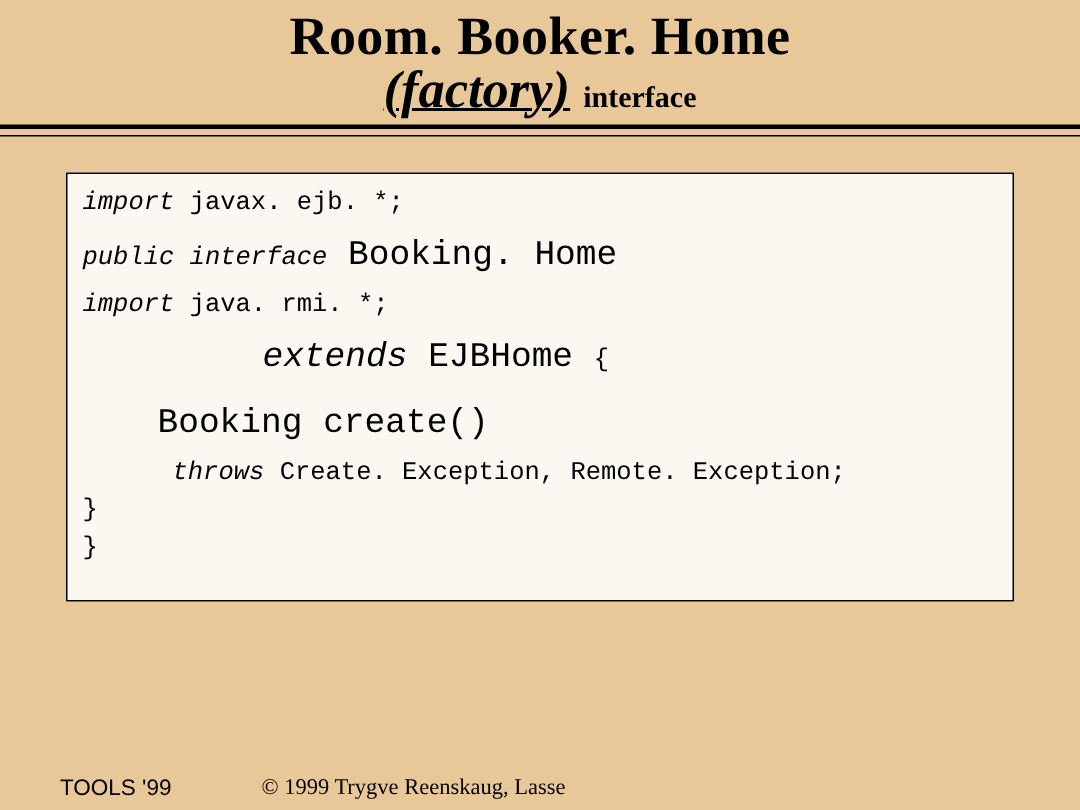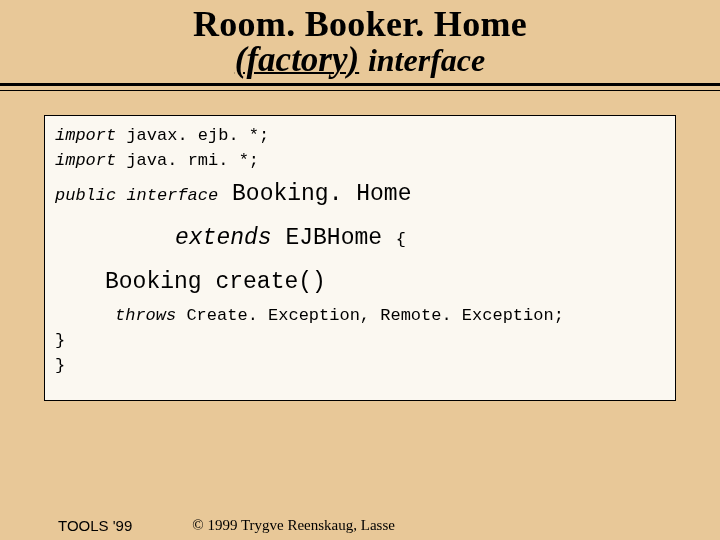--- a/index.html
+++ b/index.html
@@ -32,22 +32,21 @@
     font-size: 35px;
     font-weight: bold;
     color: #000;
   }
   .title-line2 .ital {
     font-style: italic;
     text-decoration: underline;
     text-decoration-thickness: 2px;
   }
   .title-line2 .iface {
-    font-style: italic;
-    font-size: 32px;
+    font-size: 20px;
   }
   .hr-bold {
     margin: 6px 0 4px 0;
     border: none;
     border-top: 3px solid #000;
   }
   .hr-thin {
     margin: 0 0 24px 0;
     border: none;
     border-top: 1px solid #000;
@@ -74,21 +73,21 @@
     font-style: italic;
     line-height: 1.9;
   }
   .code-box .row0 { margin-left: 0; }
   .code-box .row1 { margin-left: 120px; }
   .code-box .row2 { margin-left: 50px; }
   .code-box .row3 { margin-left: 60px; }
   .footer {
     position: absolute;
     bottom: 6px;
-    left: 58px;
+    left: 40px;
     right: 40px;
     font-family: Arial, Helvetica, sans-serif;
     font-size: 15px;
     color: #000;
     display: flex;
     gap: 60px;
   }
   .footer .left  { white-space: nowrap; }
   .footer .right { white-space: nowrap; font-family: Liberation Serif, serif; }
 </style>
@@ -107,25 +106,25 @@
   </div>
 
   <hr class="hr-bold">
   <hr class="hr-thin">
 
   <div class="code-box">
     <div class="row0">
       <span class="kw">import</span><span> javax. ejb. *;</span>
     </div>
     <div class="row0">
-      <span class="kw">import</span><span> java. rmi. *;</span>
+      <span class="kw">public interface</span><span class="big"> Booking. Home</span>
     </div>
 
     <div class="row0">
-      <span class="kw">public interface</span><span class="big"> Booking. Home</span>
+      <span class="kw">import</span><span> java. rmi. *;</span>
     </div>
 
     <div class="row1">
       <span class="big-ital">extends</span><span class="big"> EJBHome </span><span>{</span>
     </div>
 
     <div class="row2">
       <span class="big">Booking create()</span>
     </div>
 

